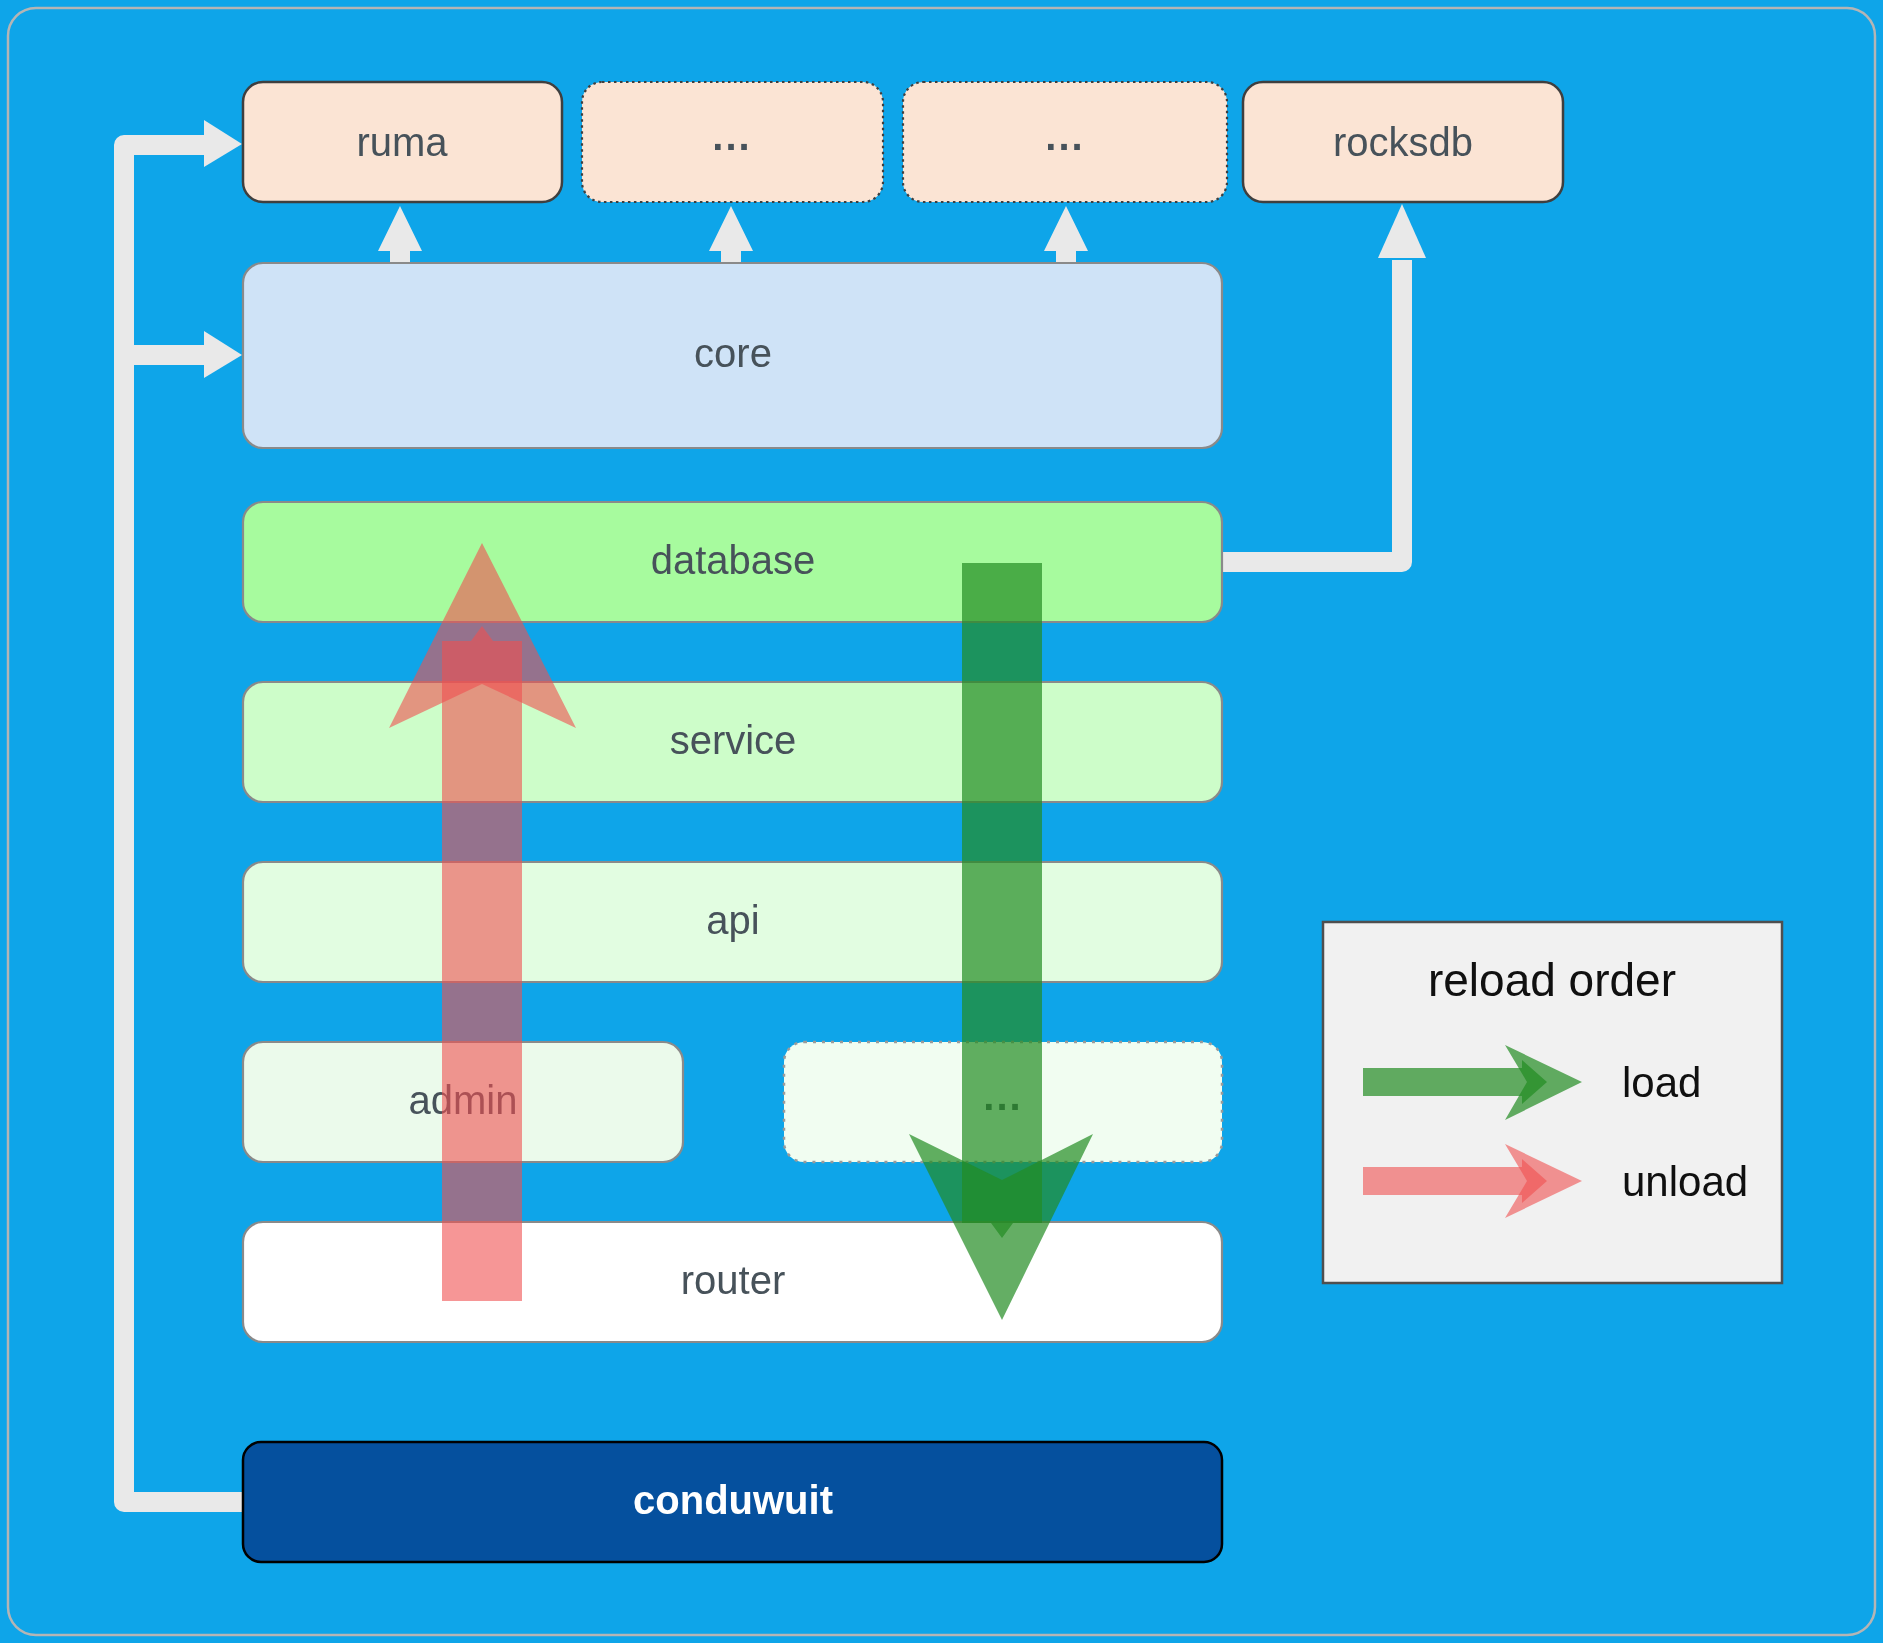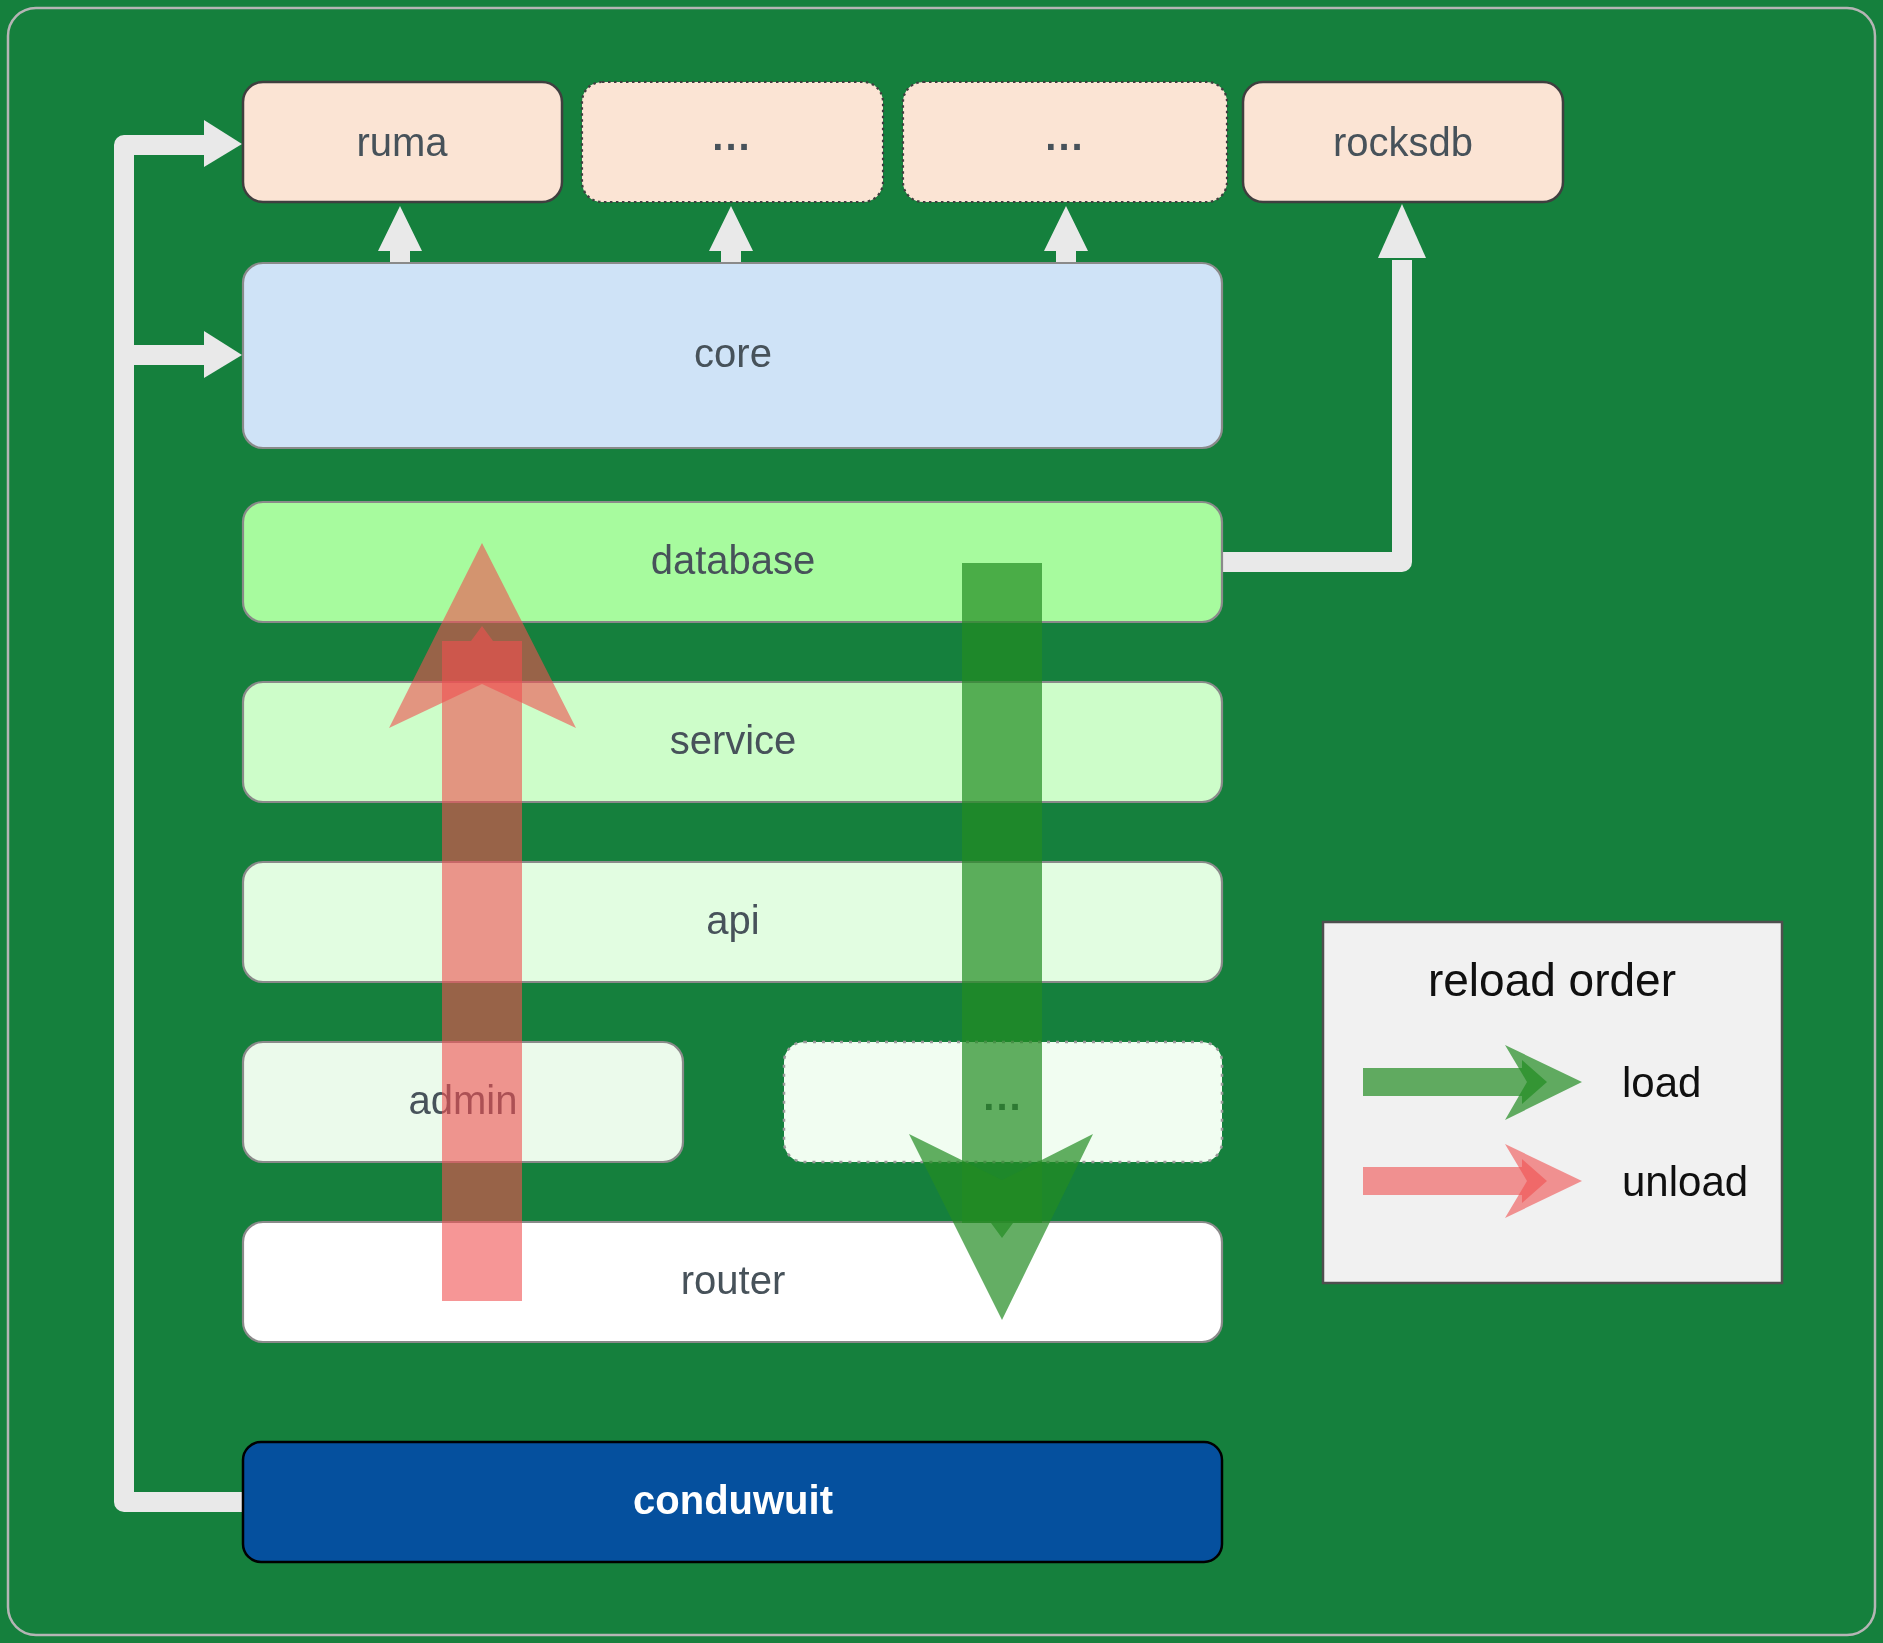--- a/index.html
+++ b/index.html
@@ -5,21 +5,21 @@
   html, body {
     margin: 0;
     padding: 0;
     background: #ffffff;
     font-family: "Liberation Sans", "DejaVu Sans", sans-serif;
   }
   .canvas-wrap {
     position: relative;
     width: 1883px;
     height: 1643px;
-    background: #15803d;
+    background: #0ea5e9;
     overflow: hidden;
   }
   svg { display: block; }
   text {
     font-family: "Liberation Sans", "DejaVu Sans", sans-serif;
     fill: #47525a;
   }
   .node-label      { font-size: 40px; font-weight: 400; }
   .dots-label      { font-size: 40px; font-weight: 700; letter-spacing: 2px; }
   .conduwuit-label { font-size: 40px; font-weight: 700; fill: #ffffff; }

